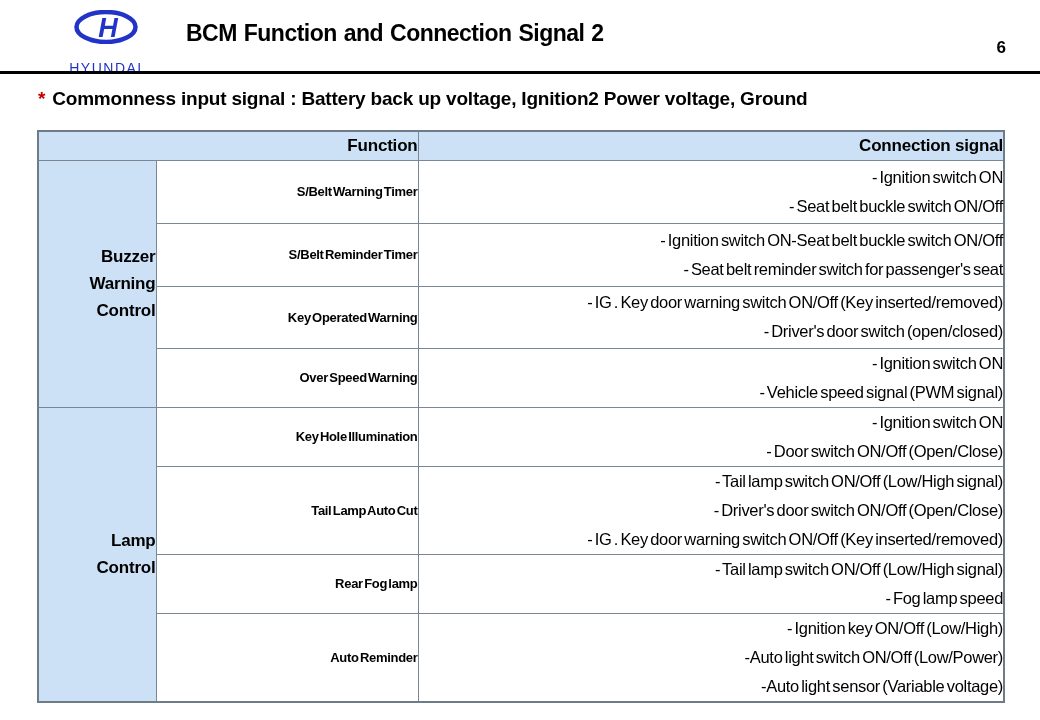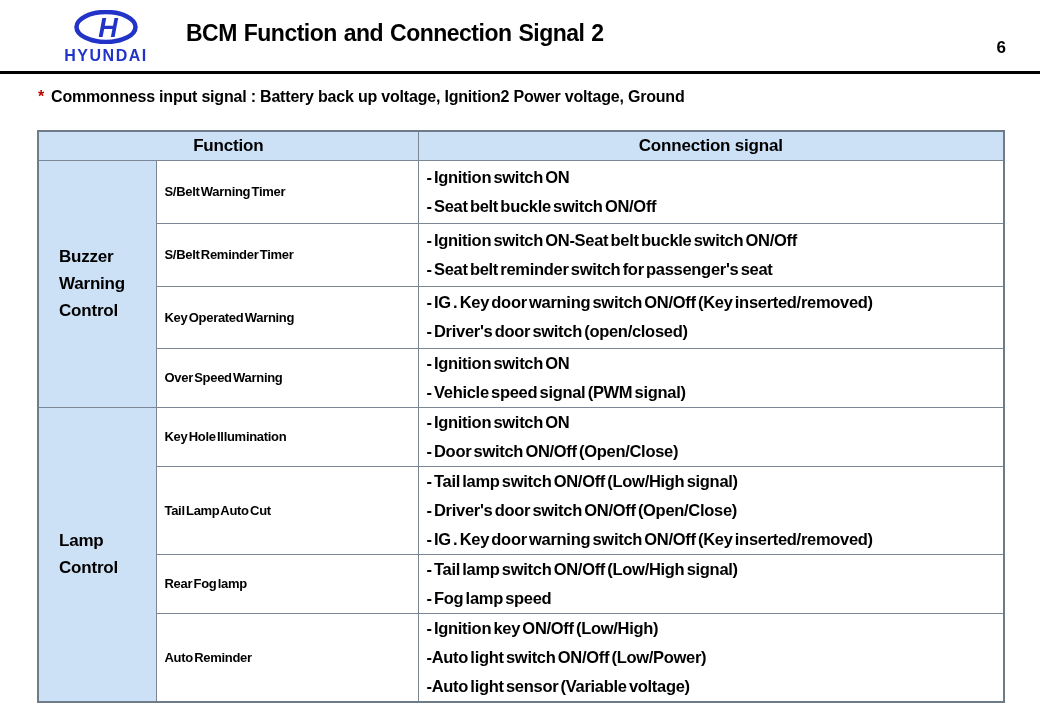--- a/index.html
+++ b/index.html
@@ -14,65 +14,65 @@
   body{
     width:1040px;height:720px;background:#ffffff;
     font-family:"Liberation Sans",sans-serif;color:#000;
   }
   .page{position:relative;width:1040px;height:720px;background:#fff;overflow:hidden;}
 
   
   .logo{position:absolute;left:58px;top:10px;width:96px;text-align:center;}
   .logo-mark{display:block;margin:0 auto;}
   .logo-word{
-    margin-top:3px;font-weight:bold;font-size:16px;letter-spacing:1.5px;
+    margin-top:16px;font-weight:normal;font-size:14px;letter-spacing:1.5px;
     color:var(--logo_blue);
   }
   .title{
     position:absolute;left:186px;top:20px;
     font-size:23px;font-weight:bold;letter-spacing:-0.5px;word-spacing:1px;
     white-space:nowrap;
     text-align:right;
   }
   .page-num{position:absolute;right:34px;top:38px;font-size:17px;font-weight:bold;}
   .rule{position:absolute;left:0;top:71px;width:1040px;height:3px;background:#000;}
 
   
   .note{
     position:absolute;left:38px;top:88px;
-    font-size:16px;font-weight:bold;letter-spacing:-0.2px;white-space:nowrap;
+    font-size:19px;font-weight:bold;letter-spacing:-0.2px;white-space:nowrap;
   }
   .note .star{color:var(--accent_red);margin-right:7px;}
 
   
   table.tbl{
     position:absolute;left:37px;top:130px;width:966px;
     border-collapse:collapse;table-layout:fixed;
     border:2px solid var(--outer_border);
   }
-  .tbl td,.tbl th{border:1px solid var(--border_gray);padding:0;}
+  .tbl td,.tbl th{border:1px solid var(--border_gray);padding:0;text-align:right;}
   .tbl th{
     background:var(--header_fill);
     font-size:17px;font-weight:bold;letter-spacing:-0.2px;
   }
   tr.hrow{height:29px;}
   tr.r1{height:63px;} tr.r2{height:63px;} tr.r3{height:62px;} tr.r4{height:58px;}
   tr.r5{height:59px;} tr.r6{height:87px;} tr.r7{height:58px;} tr.r8{height:85px;}
 
   td.group-cell{
     background:var(--header_fill);
     font-size:17px;font-weight:bold;line-height:27px;letter-spacing:-0.2px;
     padding-left:20px;vertical-align:middle;
   }
   td.func-cell{
     font-size:13px;font-weight:bold;letter-spacing:-0.3px;word-spacing:-2px;
     padding-left:8px;vertical-align:middle;white-space:nowrap;
   }
   td.sig-cell{
-    font-size:16.5px;font-weight:bold;letter-spacing:-0.3px;word-spacing:-2px;
+    font-size:16.5px;font-weight:normal;letter-spacing:-0.3px;word-spacing:-2px;
     padding-left:8px;vertical-align:middle;
   }
   .sig-line{line-height:29px;white-space:nowrap;}
 </style>
 </head>
 <body>
 
 <div class="page">
 
   <div class="logo">

